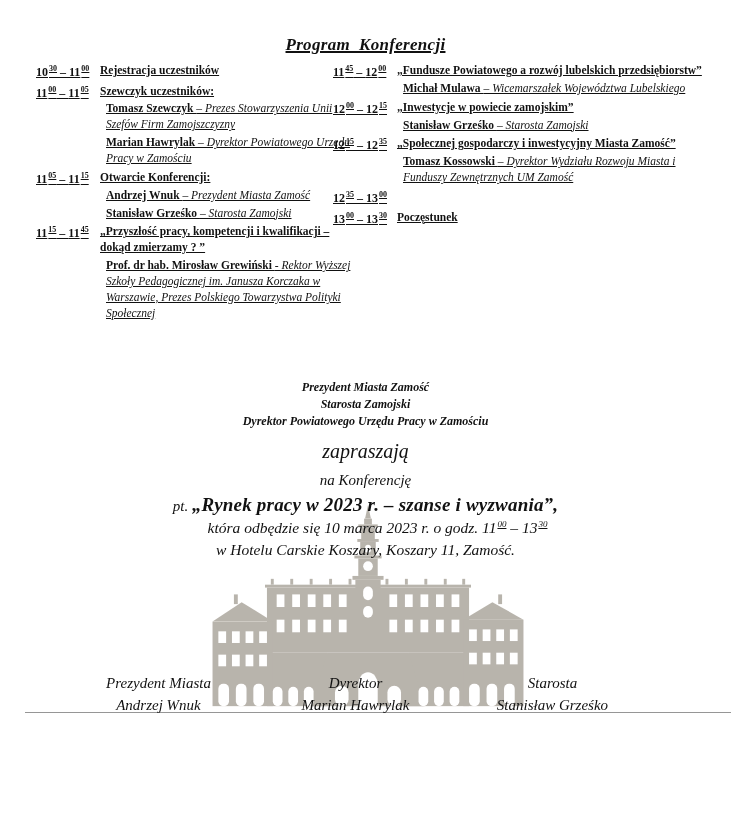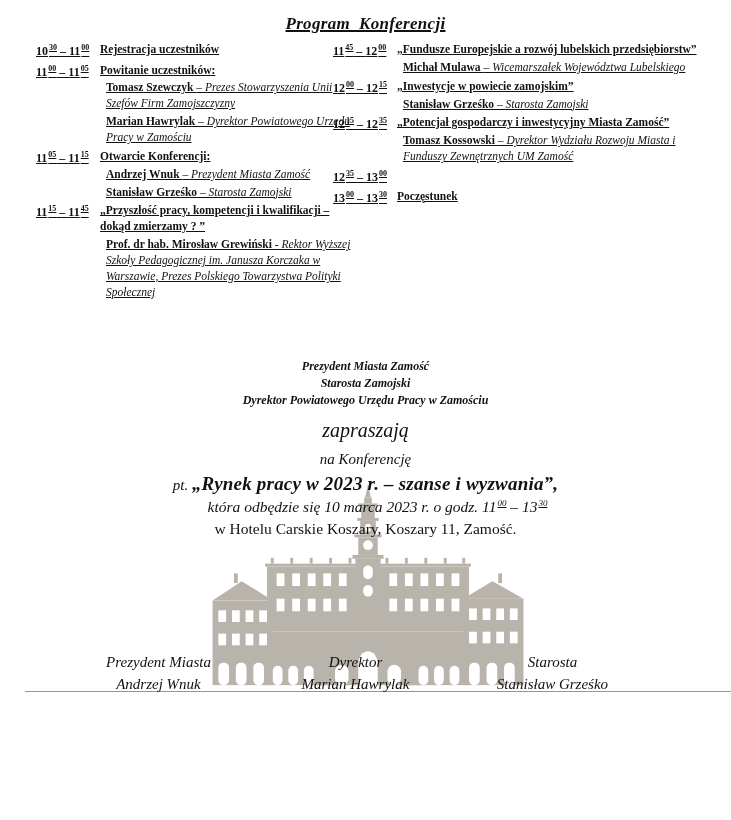--- a/index.html
+++ b/index.html
@@ -1,17 +1,17 @@
 <!DOCTYPE html>
 <html lang="pl"><head>
 <meta charset="utf-8">
 <style>
   html,body{margin:0;padding:0;background:#fff;}
   .page{position:relative;width:731px;height:696px;background:#fff;overflow:hidden;
-        font-family:"Liberation Serif","DejaVu Serif",serif;color:#111;}
+        font-family:"Liberation Serif","DejaVu Serif",serif;color:#111;margin-top:21px;}
 
   
   .doc-title{margin-top:14px;text-align:center;}
   .doc-title span{font-weight:bold;font-style:italic;font-size:17px;
     text-decoration:underline;text-decoration-thickness:1.5px;white-space:pre;letter-spacing:.3px;}
 
   
   .program{position:relative;height:296px;margin-top:8px;}
   .col{position:absolute;top:0;font-size:11.5px;line-height:1.38;text-decoration:underline;}
   .col-left{left:36px;width:322px;}
@@ -29,21 +29,21 @@
   .sp-role{font-style:italic;}
 
   
   .invite{position:relative;text-align:center;margin-top:20px;z-index:2;}
   .host-line{font-weight:bold;font-style:italic;font-size:12px;line-height:1.4;}
   .invite-verb{font-style:italic;font-size:20px;margin-top:11px;}
   .to-line{font-style:italic;font-size:15px;margin-top:9px;}
   .conf-line{margin-top:5px;font-style:italic;font-size:15px;}
   .conf-line .conf-title{font-weight:bold;font-size:19px;letter-spacing:.2px;}
   .date-line{font-style:italic;font-size:15.5px;margin-top:3px;padding-left:24px;}
-  .venue-line{font-size:15.5px;margin-top:3px;}
+  .venue-line{font-style:italic;font-size:15.5px;margin-top:3px;}
 
   
   .watermark{position:absolute;left:212px;top:484px;z-index:1;opacity:.95;}
 
   
   .sig-row{position:relative;z-index:2;display:flex;margin:116px 80px 0 60px;}
   .sig-col{flex:1;text-align:center;}
   .sig-title{font-style:italic;font-size:15px;}
   .sig-name{font-style:italic;font-size:15px;margin-top:5px;}
   .sig-img{margin-top:3px;height:52px;}
@@ -69,21 +69,21 @@
             <span class="time"><span>10</span><sup class="mins">30</sup> – <span>11</span><sup class="mins">00</sup></span>
             <div class="prog-body">
               <div class="prog-title">Rejestracja uczestników</div>
             </div>
           </div>
         </div>
         <div class="prog-item">
           <div class="prog-row">
             <span class="time"><span>11</span><sup class="mins">00</sup> – <span>11</span><sup class="mins">05</sup></span>
             <div class="prog-body">
-              <div class="prog-title">Powitanie uczestników:</div>
+              <div class="prog-title">Szewczyk uczestników:</div>
               <div class="speaker"><span class="sp-name">Tomasz Szewczyk </span><span class="sp-role">– Prezes Stowarzyszenia Unii Szefów Firm Zamojszczyzny</span></div>
               <div class="speaker"><span class="sp-name">Marian Hawrylak </span><span class="sp-role">– Dyrektor Powiatowego Urzędu Pracy w Zamościu</span></div>
             </div>
           </div>
         </div>
         <div class="prog-item">
           <div class="prog-row">
             <span class="time"><span>11</span><sup class="mins">05</sup> – <span>11</span><sup class="mins">15</sup></span>
             <div class="prog-body">
               <div class="prog-title">Otwarcie Konferencji:</div>
@@ -100,39 +100,39 @@
               <div class="speaker"><span class="sp-name">Prof. dr hab. Mirosław Grewiński </span><span class="sp-role">- Rektor Wyższej Szkoły Pedagogicznej im. Janusza Korczaka w Warszawie, Prezes Polskiego Towarzystwa Polityki Społecznej</span></div>
             </div>
           </div>
         </div>
       </div>
     <div class="col col-right" id="col-right">
         <div class="prog-item">
           <div class="prog-row">
             <span class="time"><span>11</span><sup class="mins">45</sup> – <span>12</span><sup class="mins">00</sup></span>
             <div class="prog-body">
-              <div class="prog-title">„Fundusze Europejskie a rozwój lubelskich przedsiębiorstw”</div>
+              <div class="prog-title">„Fundusze Powiatowego a rozwój lubelskich przedsiębiorstw”</div>
               <div class="speaker"><span class="sp-name">Michał Mulawa </span><span class="sp-role">– Wicemarszałek Województwa Lubelskiego</span></div>
             </div>
           </div>
         </div>
         <div class="prog-item">
           <div class="prog-row">
             <span class="time"><span>12</span><sup class="mins">00</sup> – <span>12</span><sup class="mins">15</sup></span>
             <div class="prog-body">
               <div class="prog-title">„Inwestycje w powiecie zamojskim”</div>
               <div class="speaker"><span class="sp-name">Stanisław Grześko </span><span class="sp-role">– Starosta Zamojski</span></div>
             </div>
           </div>
         </div>
         <div class="prog-item">
           <div class="prog-row">
             <span class="time"><span>12</span><sup class="mins">15</sup> – <span>12</span><sup class="mins">35</sup></span>
             <div class="prog-body">
-              <div class="prog-title">„Potencjał gospodarczy i inwestycyjny Miasta Zamość”</div>
+              <div class="prog-title">„Społecznej gospodarczy i inwestycyjny Miasta Zamość”</div>
               <div class="speaker"><span class="sp-name">Tomasz Kossowski </span><span class="sp-role">– Dyrektor Wydziału Rozwoju Miasta i Funduszy Zewnętrznych UM Zamość</span></div>
             </div>
           </div>
         </div>
         <div class="prog-item">
           <div class="prog-row">
             <span class="time"><span>12</span><sup class="mins">35</sup> – <span>13</span><sup class="mins">00</sup></span>
           </div>
         </div>
         <div class="prog-item">

